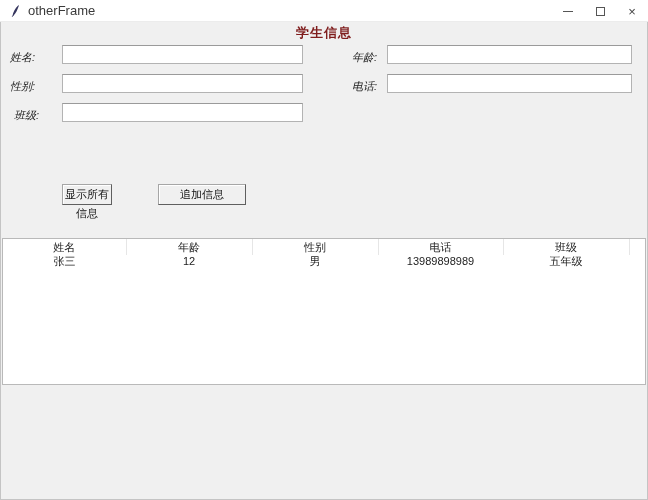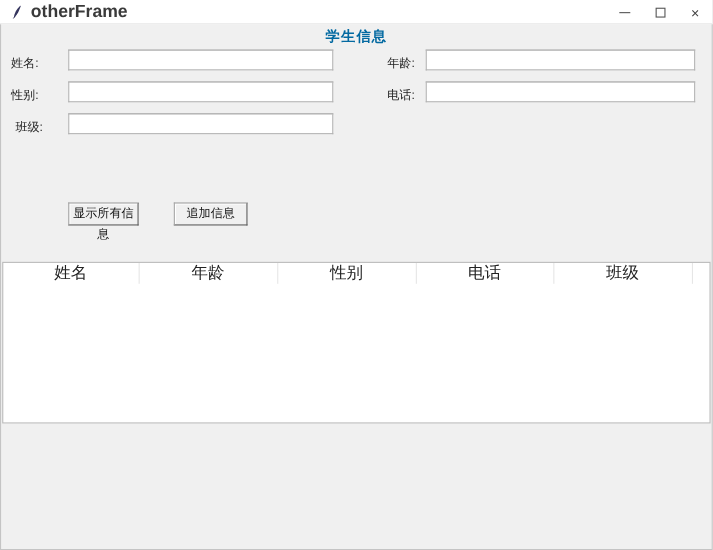--- a/index.html
+++ b/index.html
@@ -9,34 +9,34 @@
     position:relative; width:648px; height:500px; background:#f0f0f0;
     box-shadow: inset 0 0 0 1px rgba(0,0,0,0.18); overflow:hidden;
   }
   
   .titlebar{
     position:absolute; top:0; left:0; width:100%; height:22px;
     background:#ffffff; display:flex; align-items:center;
     border-bottom:1px solid #ececec;
   }
   .app-icon{ width:14px; height:14px; margin:0 6px 0 8px; display:block; }
-  .titlebar-text{ font-size:16px; color:#3a3a3a;font-weight:bold; }
+  .titlebar-text{ font-size:13px; color:#3a3a3a; }
   .controls{ position:absolute; right:0; top:0; height:22px; display:flex; }
   .ctl{ width:32px; height:22px; display:flex; align-items:center; justify-content:center;
         color:#444; font-size:12px; cursor:default; }
   .ctl .dash{ width:10px; height:1px; background:#555; display:block; }
   .ctl .box{ width:9px; height:9px; border:1px solid #555; display:block; }
   .ctl .x{ font-size:13px; line-height:1; color:#444; }
   
   .page-title{
     position:absolute; top:24px; left:0; width:648px; text-align:center;
-    font-size:13px; font-weight:bold; color:#0369a1; letter-spacing:1px;
+    font-size:13px; font-weight:bold; color:#7f1d1d; letter-spacing:1px;
   }
   
-  .fld-label{ position:absolute; font-size:11px; color:#222; }
+  .fld-label{ position:absolute; font-size:11px; color:#222;font-style:italic; }
   .fld-input{
     position:absolute; height:19px; background:#fff;
     border:1px solid #b3b3b3; border-top-color:#9a9a9a;
     font-size:11px; padding:0 4px; outline:none;
   }
   #lbl-name  { left:10px;  top:50px; }
   #inp-name  { left:62px;  top:45px; width:241px; }
   #lbl-age   { left:352px; top:50px; }
   #inp-age   { left:387px; top:45px; width:245px; }
   #lbl-gender{ left:10px;  top:79px; }
@@ -46,29 +46,29 @@
   #lbl-class { left:14px;  top:108px; }
   #inp-class { left:62px;  top:103px; width:241px; }
   
   .btn{
     position:absolute; top:184px; height:21px; font-size:11px; color:#111;
     background:#f0f0f0; text-align:center; line-height:19px; cursor:default;
     border:1px solid #a6a6a6; border-right:1px solid #5f5f5f; border-bottom:1px solid #5f5f5f;
     box-shadow: inset 1px 1px 0 #ffffff;
     font-family:inherit;
   }
-  #btn-show{ left:62px;  width:64px; }
-  #btn-add { left:158px; width:67px; }
+  #btn-show{ left:62px;  width:50px; }
+  #btn-add { left:158px; width:88px; }
   
   .tree{
     position:absolute; left:2px; top:238px; width:644px; height:147px;
     background:#ffffff; border:1px solid #b9b9b9; overflow:hidden;
   }
   table{ width:100%; border-collapse:collapse; table-layout:fixed;
-         font-size:15px; color:#222; text-align:center; }
+         font-size:11px; color:#222; text-align:center; }
   th{ height:16px; font-weight:normal; border-right:1px solid #e6e6e6; }
   th:last-child{ border-right:none; }
   td{ height:13px; line-height:13px; }
 </style>
 </head>
 <body>
 
 <div class="window">
 
   <div class="titlebar">
@@ -120,17 +120,25 @@
         <tr>
           <th>姓名</th>
           <th>年龄</th>
           <th>性别</th>
           <th>电话</th>
           <th>班级</th>
           <th></th>
         </tr>
       </thead>
       <tbody>
+        <tr>
+          <td>张三</td>
+          <td>12</td>
+          <td>男</td>
+          <td>13989898989</td>
+          <td>五年级</td>
+          <td></td>
+        </tr>
       </tbody>
     </table>
   </div>
 
 </div>
 
 </body></html>

